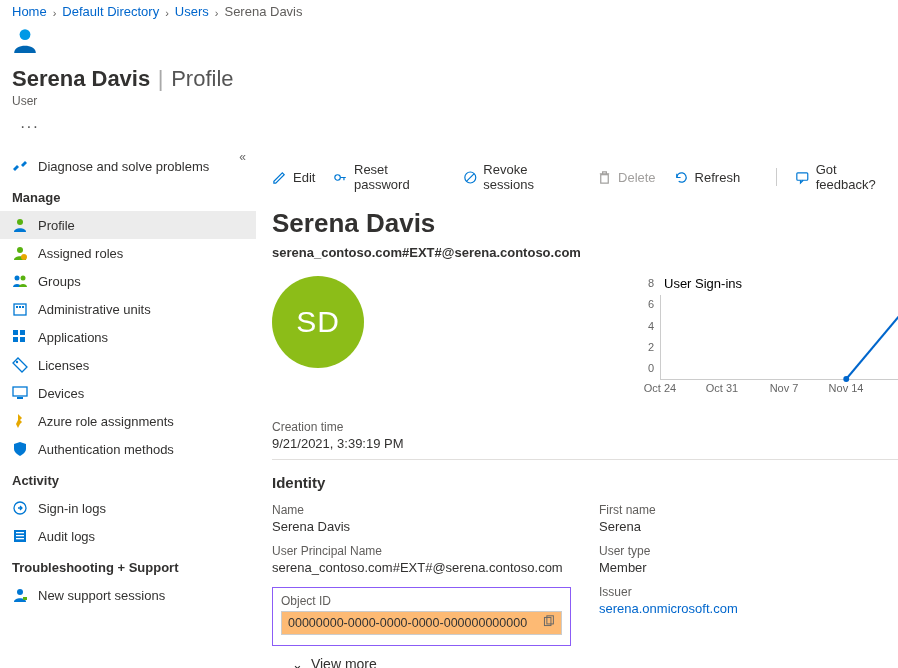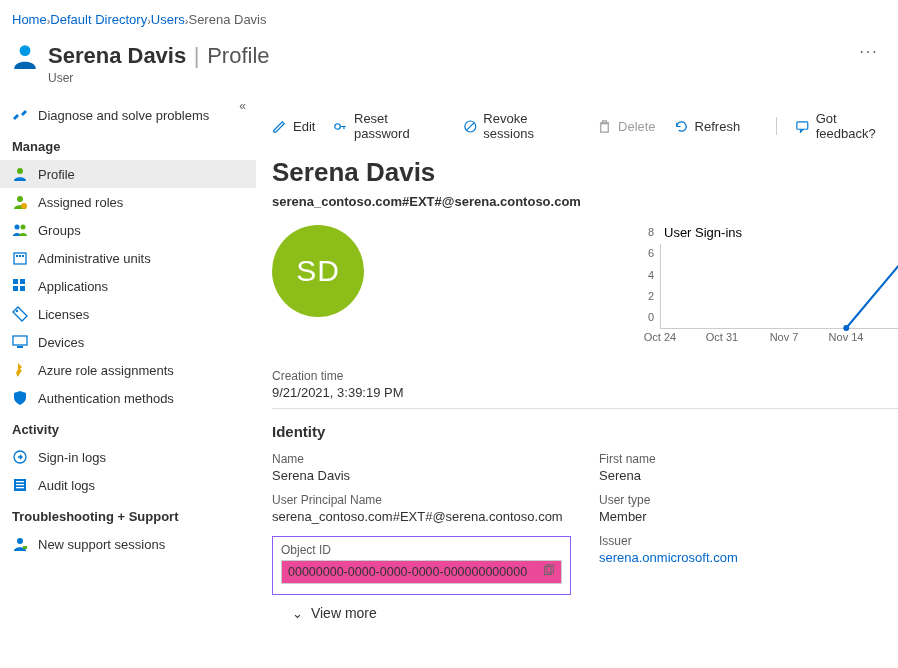--- a/index.html
+++ b/index.html
@@ -1,23 +1,23 @@
 <!DOCTYPE html>
 <html><head>
 <meta charset="utf-8">
 <style>
   * { box-sizing: border-box; margin: 0; padding: 0; }
   html, body { font-family: "Segoe UI", Arial, sans-serif; font-size: 13px; color: #323130; background: #fff; width: 898px; height: 668px; overflow: hidden; }
   a { color: #0066cc; text-decoration: none; }
 
-  .breadcrumb { padding: 12px 12px; font-size: 13px; display: flex; align-items: flex-end; color: #0066cc; }
+  .breadcrumb { padding: 4px 12px; font-size: 13px; display: flex; align-items: flex-end; gap: 6px; color: #0066cc; }
   .breadcrumb .sep { color: #605e5c; font-size: 11px; }
   .breadcrumb .last { color: #605e5c; }
 
-  .header { display: flex; align-items: flex-start; padding: 4px 12px 12px 12px; gap: 10px; }
+  .header { display: flex; align-items: flex-start; padding: 4px 12px 12px 12px; gap: 10px; flex-direction: column; }
   .header .avatar-small svg { width: 26px; height: 26px; }
   .header .titles { flex: 1; }
   .header h1 { font-size: 22px; font-weight: 600; color: #323130; display: inline; }
   .header .divider { font-size: 22px; color: #a9a9a9; font-weight: 300; margin: 0 4px; }
   .header .subtitle { font-size: 22px; color: #555; font-weight: 400; }
   .header .sub2 { font-size: 12px; color: #605e5c; margin-top: 2px; }
   .header .more { font-size: 16px; color: #555; padding: 0 8px; cursor: pointer; letter-spacing: 1px; }
 
   .body { display: flex; }
   .sidebar { width: 256px; min-width: 256px; padding: 4px 0; position: relative; }
@@ -57,21 +57,21 @@
   hr.sep { border: none; border-top: 1px solid #e1dfdd; margin: 8px 0 14px 0; }
 
   .section-title { font-size: 15px; font-weight: 600; margin-bottom: 12px; }
   .id-grid { display: flex; gap: 28px; }
   .id-col { flex: 1; display: flex; flex-direction: column; gap: 10px; min-width: 0; }
   .id-field .label { font-size: 12px; color: #605e5c; margin-bottom: 2px; }
   .id-field .value { font-size: 13px; color: #323130; }
   .id-field .value.link { color: #0066cc; cursor: pointer; }
 
   .objid-wrap { border: 1px solid #8b5cf6; padding: 6px 8px 10px 8px; margin-top: 2px; }
-  .objid-box { display: flex; align-items: center; background: #ec4899; border: 1px solid #ccc; padding: 3px 6px; gap: 6px; }
+  .objid-box { display: flex; align-items: center; background: #fdba74; border: 1px solid #ccc; padding: 3px 6px; gap: 6px; }
   .objid-box .val { flex: 1; font-size: 12.5px; color: #333; white-space: nowrap; overflow: hidden; text-overflow: ellipsis; }
   .objid-box .copy { color: #666; cursor: pointer; }
 
   .view-more { display: flex; align-items: center; gap: 8px; padding: 10px 0 0 20px; font-size: 14px; cursor: pointer; }
   .view-more .chev { font-size: 13px; }
 </style>
 </head>
 <body>
 
 <div class="breadcrumb">

